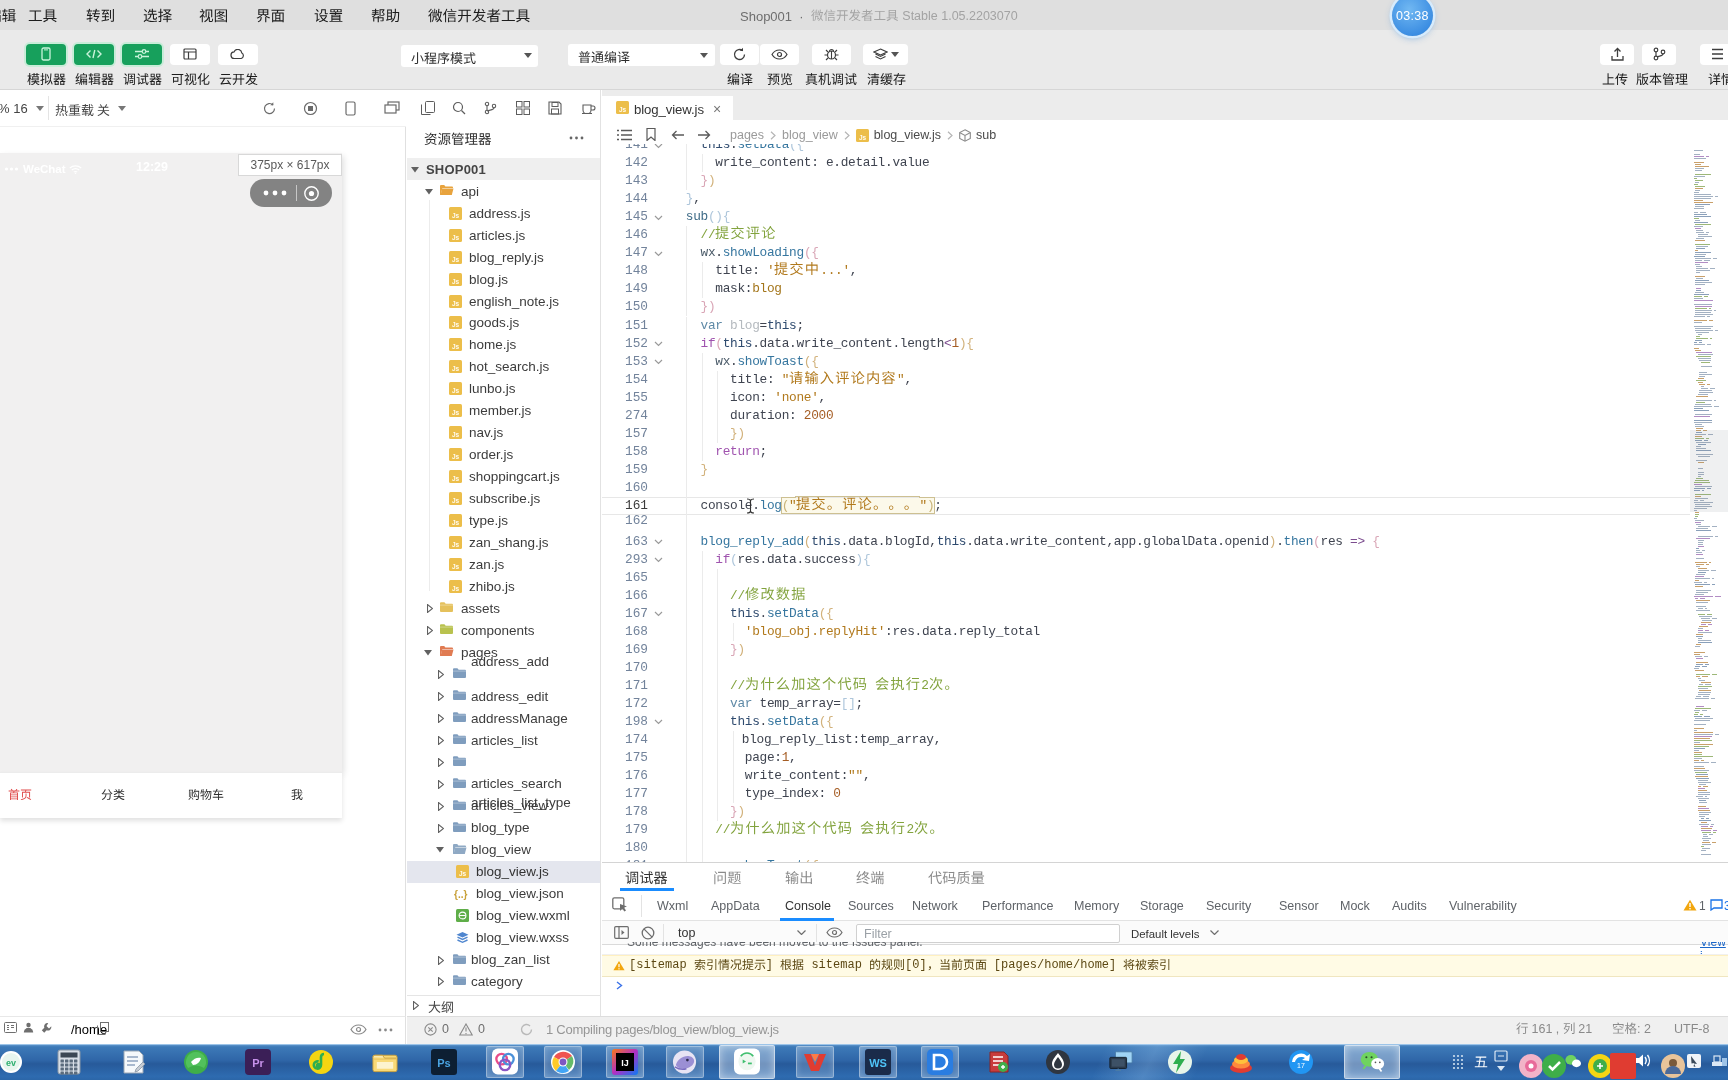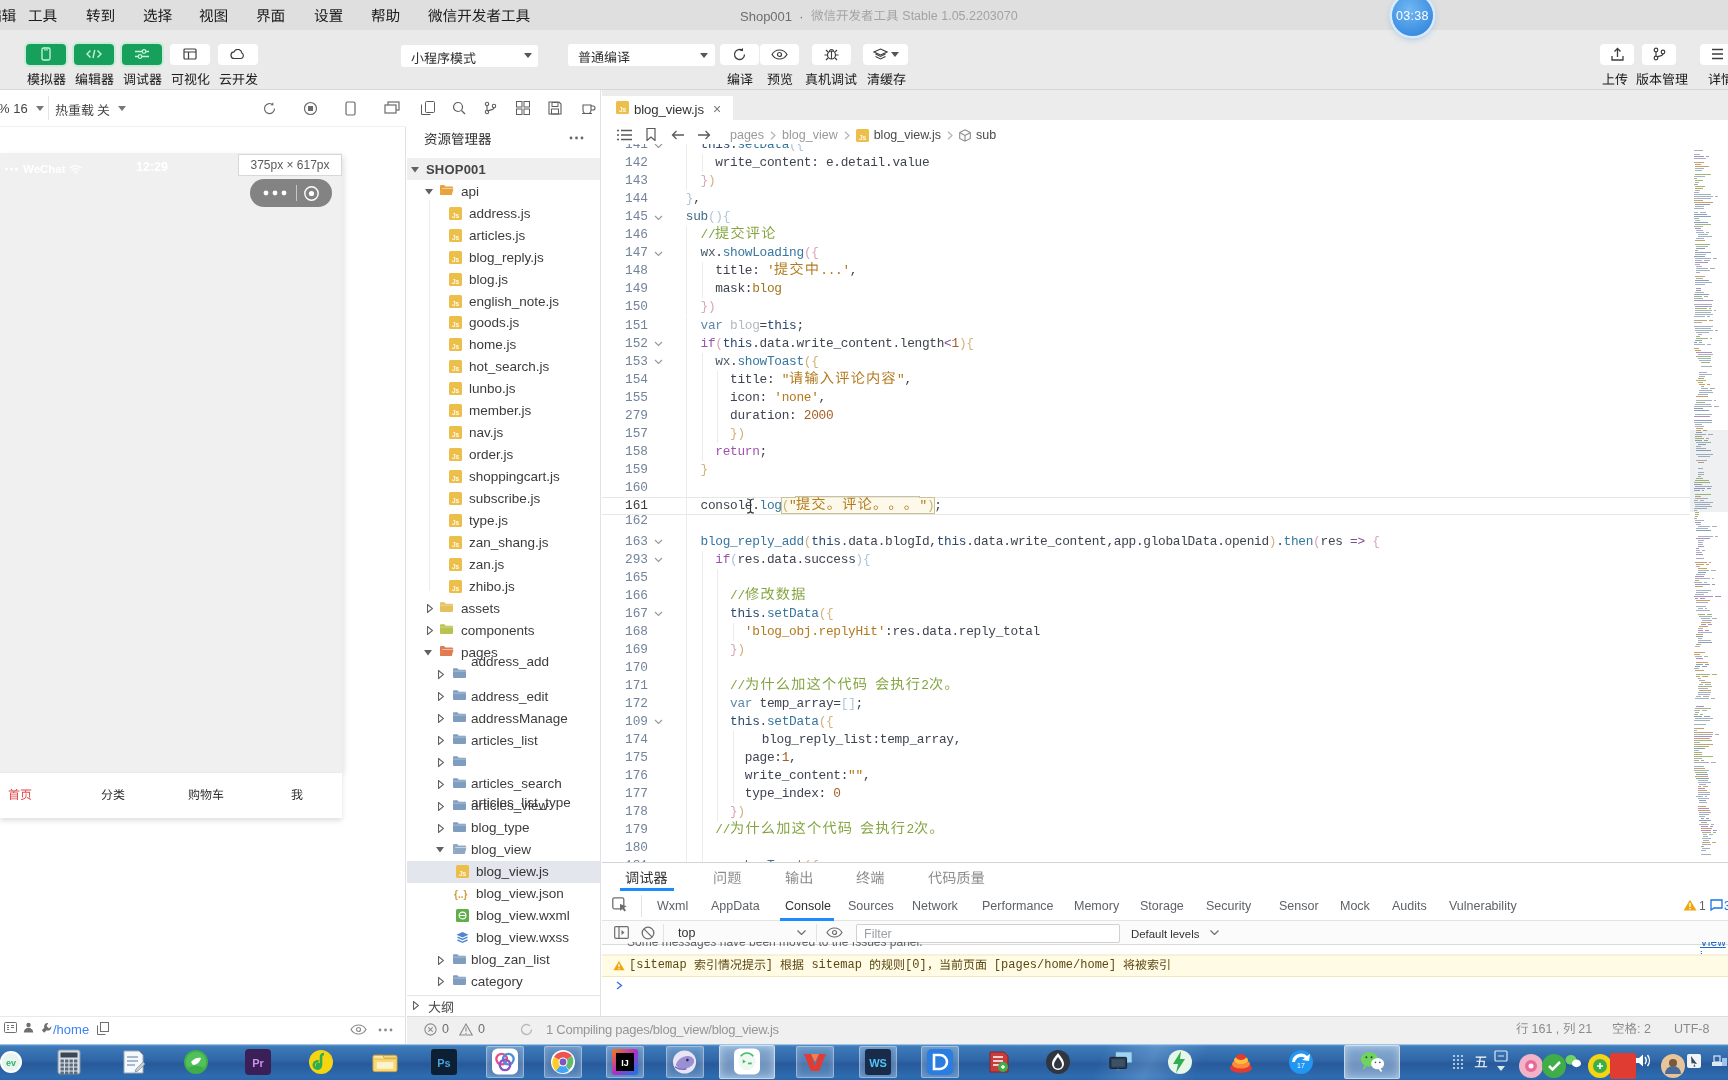--- a/index.html
+++ b/index.html
@@ -382,21 +382,21 @@
     <svg width="11" height="11" viewBox="0 0 11 11">
       <circle cx="5.5" cy="3" r="2.2" fill="#6f6f6f"></circle>
       <path d="M0.8 10.5a4.7 4.7 0 0 1 9.4 0z" fill="#6f6f6f"></path>
     </svg>
   </div>
 <div style="position:absolute;left:41px;top:1022px;">
     <svg width="12" height="12" viewBox="0 0 12 12">
       <path d="M7.2 1.2a3.4 3.4 0 0 0-3.9 4.6L0.8 8.3l2.4 2.4 2.5-2.5a3.4 3.4 0 0 0 4.6-3.9L8 6.5 5.5 4z" fill="#6f6f6f"></path>
     </svg>
   </div>
-<div style="position:absolute;left:53px;top:1022px;font:13px 'Liberation Sans',sans-serif;color:#3b82f6;white-space:pre;">/home</div>
+<div style="position:absolute;left:71px;top:1022px;font:13px 'Liberation Sans',sans-serif;color:#000000;white-space:pre;">/home</div>
 <div style="position:absolute;left:97px;top:1022px;">
     <svg width="12" height="13" viewBox="0 0 12 13">
       <rect x="3.5" y="0.5" width="8" height="9" fill="none" stroke="#6f6f6f"></rect>
       <path d="M8.5 12.5h-8v-9" fill="none" stroke="#6f6f6f"></path>
     </svg>
   </div>
 <div style="position:absolute;left:350px;top:1024px;">
     <svg width="17" height="11" viewBox="0 0 17 11">
       <path d="M1 5.5C3 2 5.5 1 8.5 1s5.5 1 7.5 4.5C14 9 11.5 10 8.5 10S3 9 1 5.5z" fill="none" stroke="#8a8a8a" stroke-width="1.2"></path>
       <circle cx="8.5" cy="5.5" r="2" fill="none" stroke="#8a8a8a" stroke-width="1.2"></circle>
@@ -979,21 +979,21 @@
             <use href="#g71" x="4338"></use>
             <use href="#g76" x="5423"></use>
             <use href="#g77" x="6507"></use>
           </g>
         </svg>"</span>,</div>
     <div class="ln" style="left:0;top:244.58px;color:#72839b">155</div>
     <div style="position:absolute;left:84.4px;top:244.58px;width:1px;height:18px;background:#ebebeb;"></div>
     <div style="position:absolute;left:99.8px;top:244.58px;width:1px;height:18px;background:#ebebeb;"></div>
     <div style="position:absolute;left:115.2px;top:244.58px;width:1px;height:18px;background:#ebebeb;"></div>
     <div class="cl" style="left:69px;top:244.58px">        icon: <span class="s">'none'</span>,</div>
-    <div class="ln" style="left:0;top:262.6px;color:#72839b">279</div>
+    <div class="ln" style="left:0;top:262.6px;color:#72839b">274</div>
     <div style="position:absolute;left:84.4px;top:262.6px;width:1px;height:18px;background:#ebebeb;"></div>
     <div style="position:absolute;left:99.8px;top:262.6px;width:1px;height:18px;background:#ebebeb;"></div>
     <div style="position:absolute;left:115.2px;top:262.6px;width:1px;height:18px;background:#ebebeb;"></div>
     <div class="cl" style="left:69px;top:262.6px">        duration: <span class="n">2000</span></div>
     <div class="ln" style="left:0;top:280.62px;color:#72839b">157</div>
     <div style="position:absolute;left:84.4px;top:280.62px;width:1px;height:18px;background:#ebebeb;"></div>
     <div style="position:absolute;left:99.8px;top:280.62px;width:1px;height:18px;background:#ebebeb;"></div>
     <div style="position:absolute;left:115.2px;top:280.62px;width:1px;height:18px;background:#ebebeb;"></div>
     <div class="cl" style="left:69px;top:280.62px">        <span class="b1">})</span></div>
     <div class="ln" style="left:0;top:298.64px;color:#72839b">158</div>
@@ -1108,36 +1108,36 @@
           <g fill="#82a33d" transform="translate(0,12) scale(0.014200,-0.014200)">
             <use href="#g94" x="0"></use>
             <use href="#g78" x="1085"></use>
           </g>
         </svg></span></div>
     <div class="ln" style="left:0;top:550.92px;color:#72839b">172</div>
     <div style="position:absolute;left:84.4px;top:550.92px;width:1px;height:18px;background:#ebebeb;"></div>
     <div style="position:absolute;left:99.8px;top:550.92px;width:1px;height:18px;background:#ebebeb;"></div>
     <div style="position:absolute;left:115.2px;top:550.92px;width:1px;height:18px;background:#ebebeb;"></div>
     <div class="cl" style="left:69px;top:550.92px">        <span class="v">var</span> temp_array=<span class="b3">[]</span>;</div>
-    <div class="ln" style="left:0;top:568.94px;color:#72839b">109</div>
+    <div class="ln" style="left:0;top:568.94px;color:#72839b">198</div>
     <div style="position:absolute;left:52px;top:575.44px;">
       <svg width="9" height="6" viewBox="0 0 9 6">
         <path d="M1 1l3.5 3.5L8 1" fill="none" stroke="#9a9a9a" stroke-width="1.2"></path>
       </svg>
     </div>
     <div style="position:absolute;left:84.4px;top:568.94px;width:1px;height:18px;background:#ebebeb;"></div>
     <div style="position:absolute;left:99.8px;top:568.94px;width:1px;height:18px;background:#ebebeb;"></div>
     <div style="position:absolute;left:115.2px;top:568.94px;width:1px;height:18px;background:#ebebeb;"></div>
     <div class="cl" style="left:69px;top:568.94px">        <span class="t">this</span>.<span class="f">setData</span><span class="b1">({</span></div>
     <div class="ln" style="left:0;top:586.96px;color:#72839b">174</div>
     <div style="position:absolute;left:84.4px;top:586.96px;width:1px;height:18px;background:#ebebeb;"></div>
     <div style="position:absolute;left:99.8px;top:586.96px;width:1px;height:18px;background:#ebebeb;"></div>
     <div style="position:absolute;left:115.2px;top:586.96px;width:1px;height:18px;background:#ebebeb;"></div>
     <div style="position:absolute;left:130.6px;top:586.96px;width:1px;height:18px;background:#ebebeb;"></div>
-    <div class="cl" style="left:86px;top:586.96px">          blog_reply_list:temp_array,</div>
+    <div class="cl" style="left:66px;top:586.96px">          blog_reply_list:temp_array,</div>
     <div class="ln" style="left:0;top:604.98px;color:#72839b">175</div>
     <div style="position:absolute;left:84.4px;top:604.98px;width:1px;height:18px;background:#ebebeb;"></div>
     <div style="position:absolute;left:99.8px;top:604.98px;width:1px;height:18px;background:#ebebeb;"></div>
     <div style="position:absolute;left:115.2px;top:604.98px;width:1px;height:18px;background:#ebebeb;"></div>
     <div style="position:absolute;left:130.6px;top:604.98px;width:1px;height:18px;background:#ebebeb;"></div>
     <div class="cl" style="left:69px;top:604.98px">          page:<span class="n">1</span>,</div>
     <div class="ln" style="left:0;top:623px;color:#72839b">176</div>
     <div style="position:absolute;left:84.4px;top:623px;width:1px;height:18px;background:#ebebeb;"></div>
     <div style="position:absolute;left:99.8px;top:623px;width:1px;height:18px;background:#ebebeb;"></div>
     <div style="position:absolute;left:115.2px;top:623px;width:1px;height:18px;background:#ebebeb;"></div>

